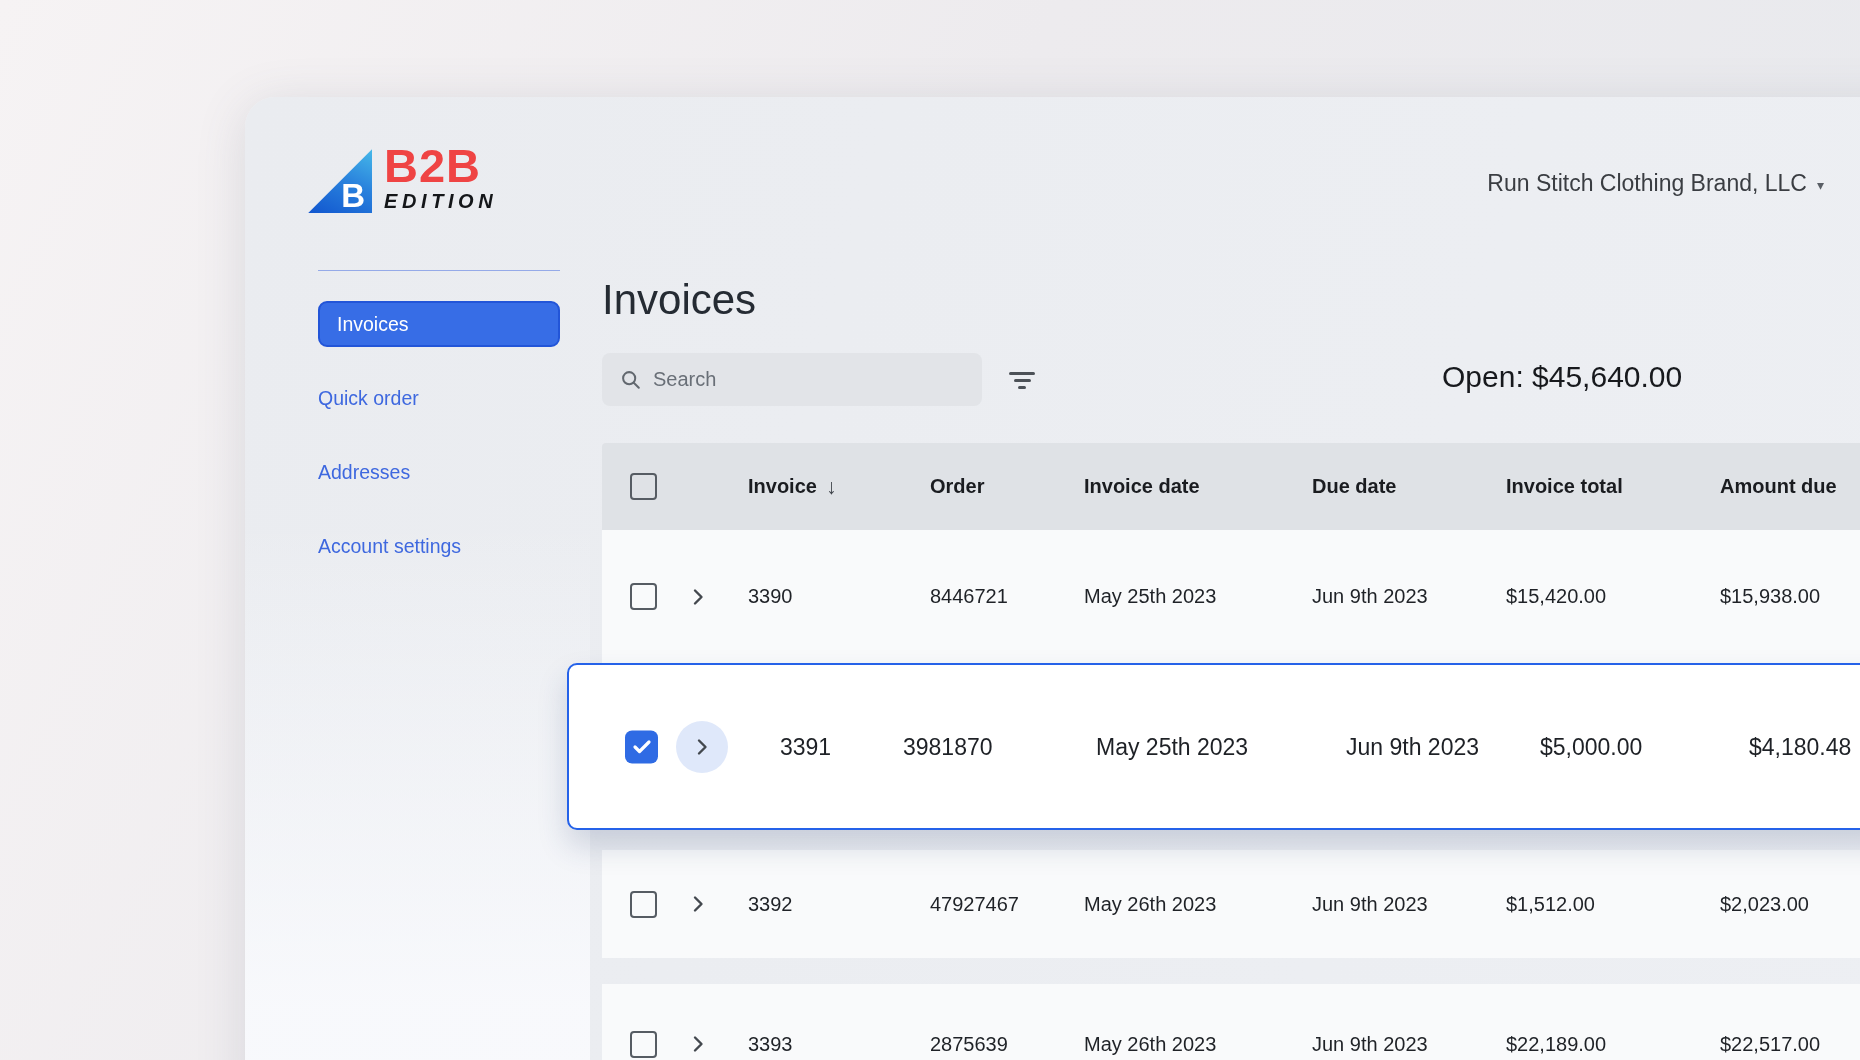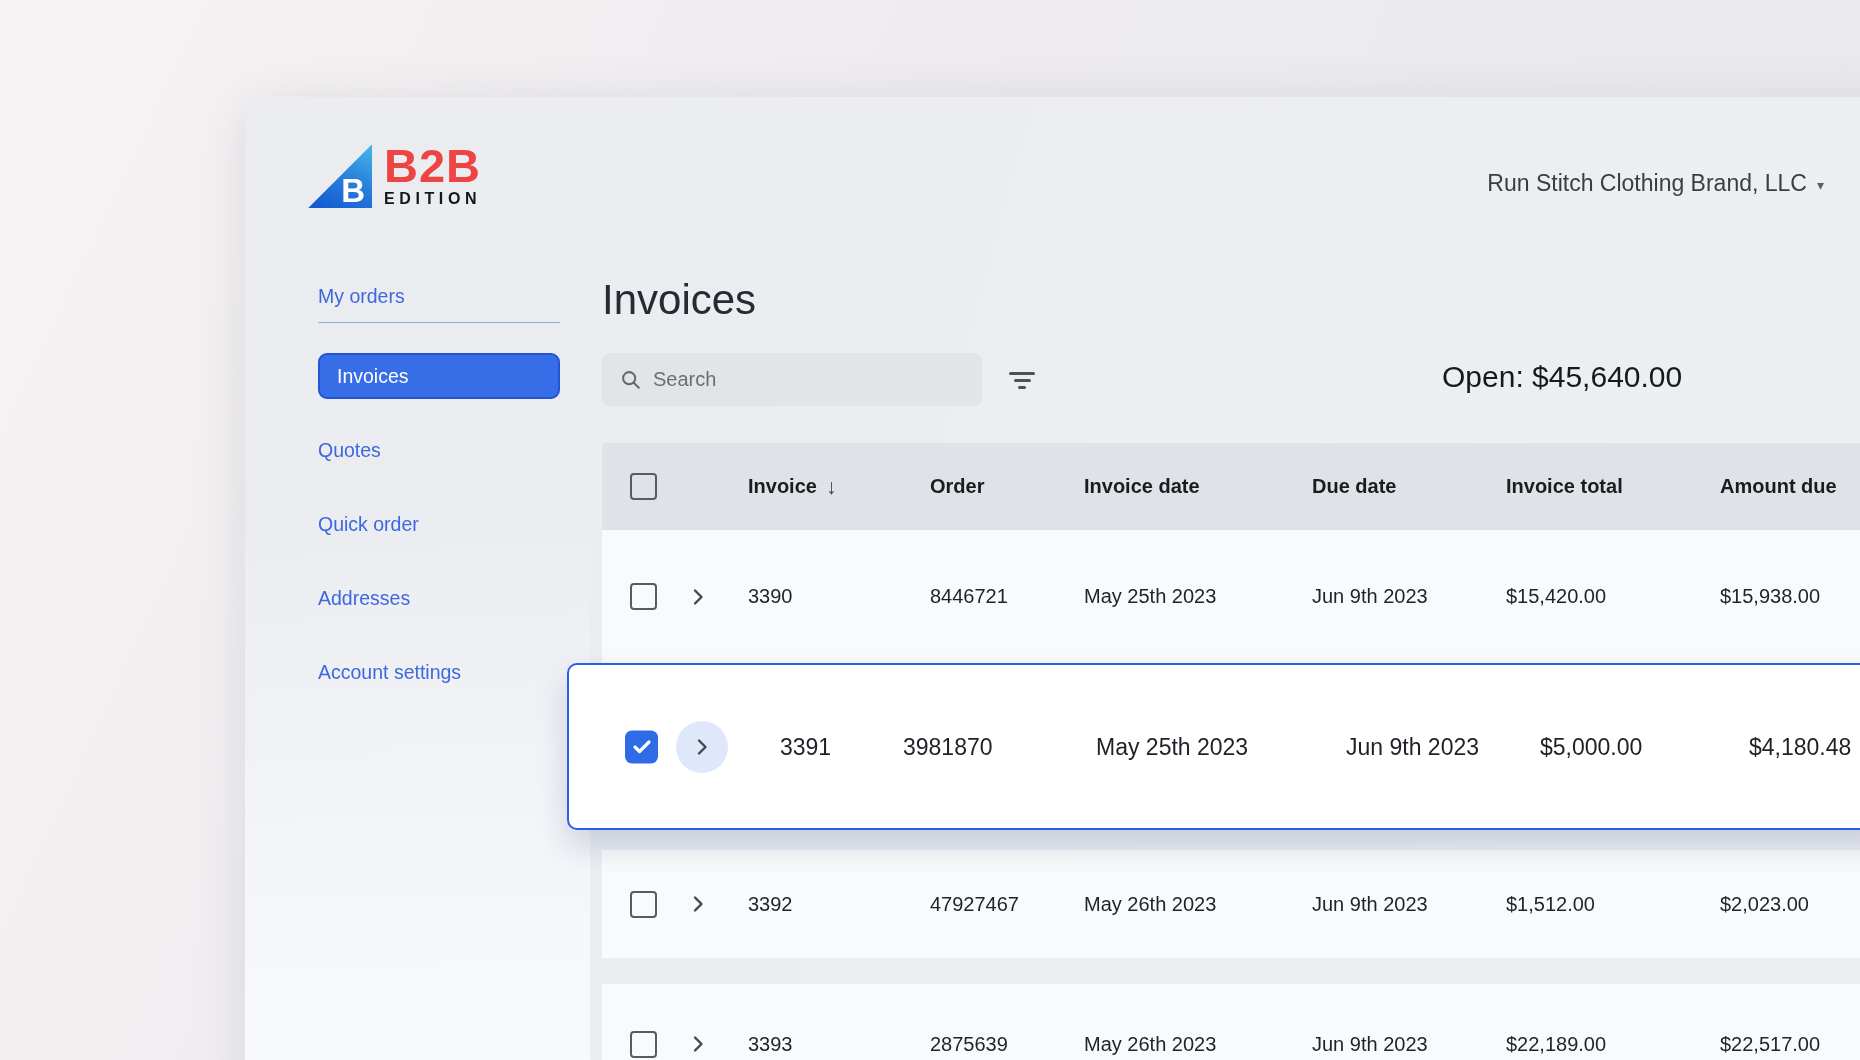--- a/index.html
+++ b/index.html
@@ -29,21 +29,21 @@
     position:relative; width:64px; height:64px;
     background: linear-gradient(205deg, #46b9e9 0%, #2a83dd 45%, #1156cf 100%);
     clip-path: polygon(100% 0, 100% 100%, 0 100%);
   }
   .logo-b {
     position:absolute; right:7px; bottom:1px;
     color:#ffffff; font-weight:bold; font-size:33px; line-height:1;
   }
   .logo-text { display:flex; flex-direction:column; }
   .logo-l1 { font-size:47px; font-weight:800; letter-spacing:1px; color:#ef4444; line-height:0.92; }
-  .logo-l2 { font-size:16px; font-weight:800; letter-spacing:4.6px; color:#141619; margin-top:3px; }
+  .logo-l2 { font-size:20px; font-weight:800; letter-spacing:4.6px; color:#141619; margin-top:3px;font-style:italic; }
 
   
   .account {
     position:absolute; right:36px; top:170px; z-index:2;
     display:flex; align-items:center; gap:10px;
     font-size:23px; font-weight:500; color:#3a3d42; cursor:pointer;
   }
   .account .caret { font-size:14px; color:#5a5f66; padding-top:3px; }
 
   
@@ -151,31 +151,25 @@
     <div class="logo-l2">EDITION</div>
   </div>
 </div>
 
 <div class="account">
   <span>Run Stitch Clothing Brand, LLC</span>
   <span class="caret">▾</span>
 </div>
 
 <nav class="sidebar">
-  <div class="nav-item first">
-    <span>My orders</span>
-  </div>
   <div class="nav-divider"></div>
   <div class="nav-item">
     <div class="nav-pill">
       <span>Invoices</span>
     </div>
-  </div>
-  <div class="nav-item">
-    <span>Quotes</span>
   </div>
   <div class="nav-item">
     <span>Quick order</span>
   </div>
   <div class="nav-item">
     <span>Addresses</span>
   </div>
   <div class="nav-item">
     <span>Account settings</span>
   </div>

